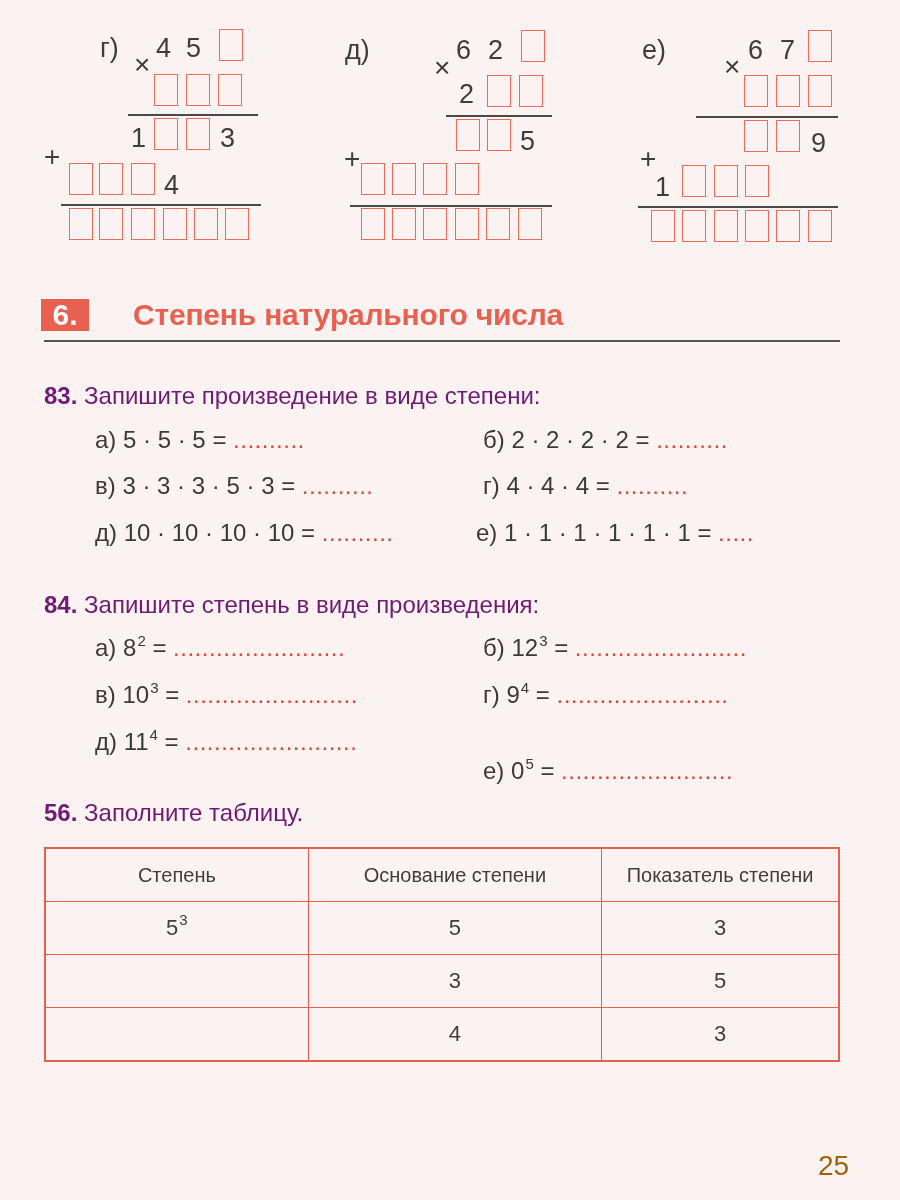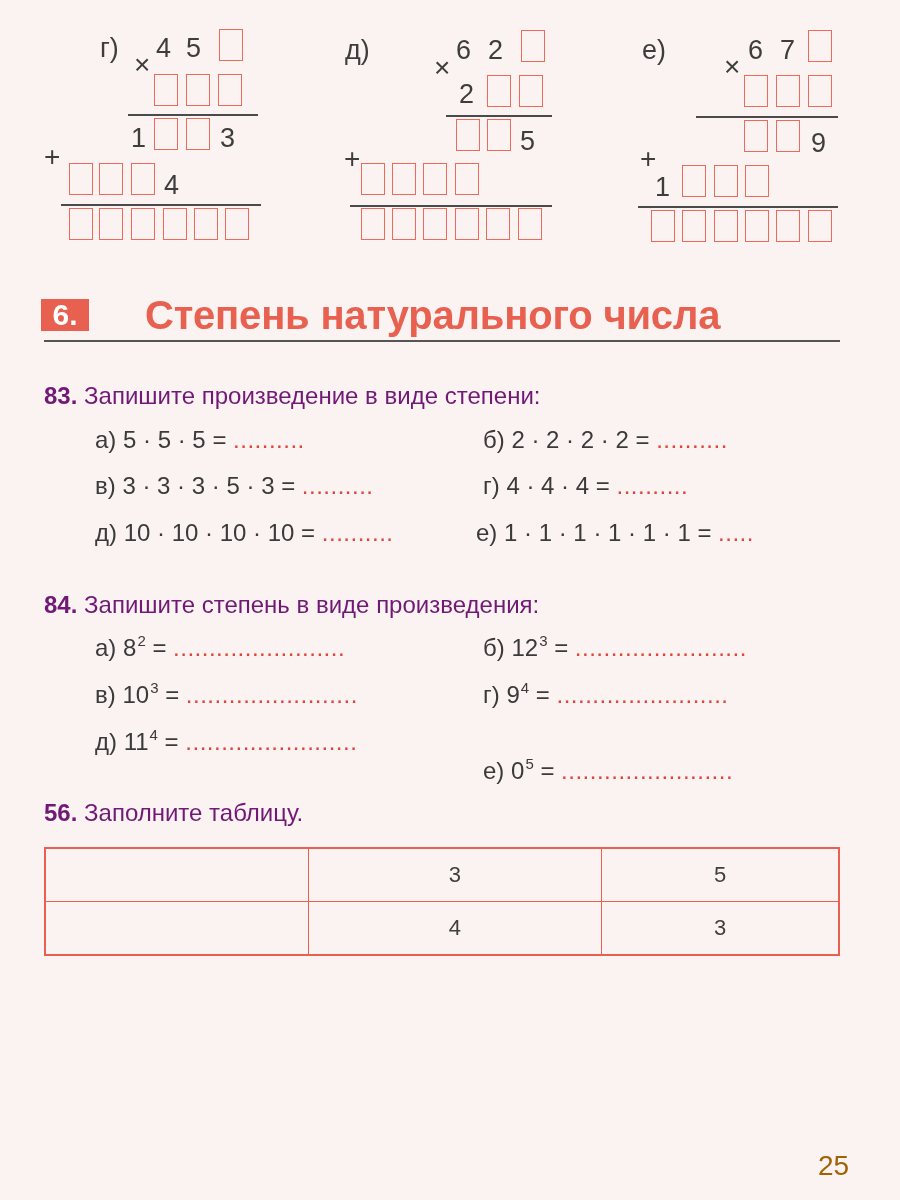--- a/index.html
+++ b/index.html
@@ -16,22 +16,22 @@
   .digit { position: absolute; font-size: 27px; line-height: 30px; color: #3d3d3d; }
   .label { position: absolute; font-size: 27px; line-height: 30px; color: #3d3d3d; }
   .op { position: absolute; font-size: 28px; line-height: 28px; color: #3d3d3d; font-weight: 300; }
   .rule { position: absolute; height: 2px; background: #4a4a4a; }
   .sec-num {
     position: absolute; left: 41px; top: 299px; width: 48px; height: 32px;
     background: #e8604f; color: #fff; font-weight: bold; font-size: 30px;
     line-height: 32px; text-align: center;
   }
   .sec-title {
-    position: absolute; left: 133px; top: 296px; font-size: 40px; font-weight: bold;
-    color: #e8604f; line-height: 38px; letter-spacing: -0.2px; margin-left: 12px;
+    position: absolute; left: 133px; top: 296px; font-size: 30px; font-weight: bold;
+    color: #e8604f; line-height: 38px; letter-spacing: -0.2px;
   }
   .sec-rule { position: absolute; left: 44px; top: 340px; width: 796px; height: 2px; background: #555; }
   .task-num { font-weight: bold; }
   .task { position: absolute; font-size: 24px; line-height: 30px; color: #701a75; white-space: nowrap; }
   .item { position: absolute; font-size: 24px; line-height: 30px; color: #3a3a3a; white-space: nowrap; }
   .dots { color: #e2443a; letter-spacing: 0.5px; }
   sup { font-size: 15px; vertical-align: 0; position: relative; top: -10px; margin-left: 1px; }
   table.tbl {
     position: absolute; left: 44px; top: 847px; width: 796px;
     border-collapse: collapse; border: 2px solid #e8604f;
@@ -226,20 +226,30 @@
   <span>Заполните таблицу.</span>
 </div>
 
 <table class="tbl">
   <colgroup>
       <col style="width:264px">
       <col style="width:294px">
       <col style="width:238px">
     </colgroup>
   <tbody>
+      <tr>
+    <th>Степень</th>
+    <th>Основание степени</th>
+    <th>Показатель степени</th>
+  </tr>
+  <tr>
+    <td><span>5</span><sup>3</sup></td>
+    <td>5</td>
+    <td>3</td>
+  </tr>
   <tr>
     <td><span></span><sup></sup></td>
     <td>3</td>
     <td>5</td>
   </tr>
   <tr>
     <td><span></span><sup></sup></td>
     <td>4</td>
     <td>3</td>
   </tr>

